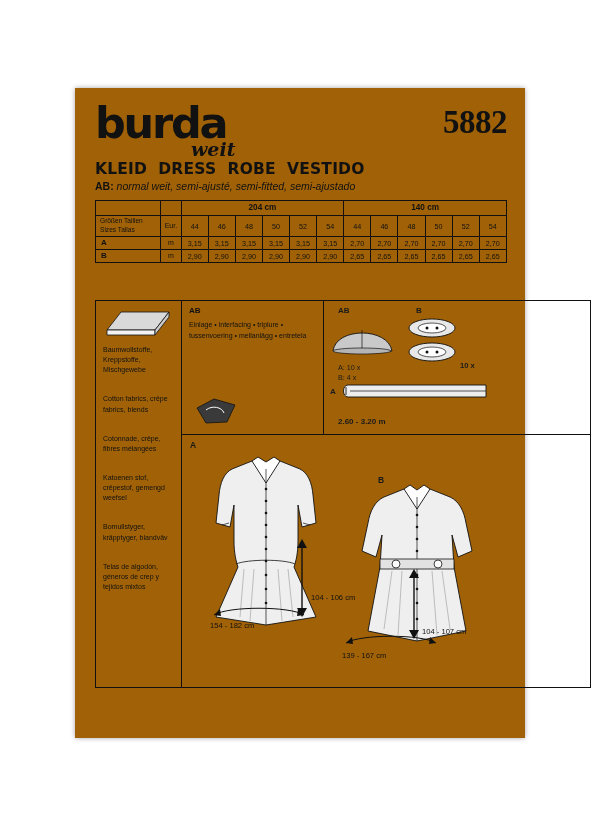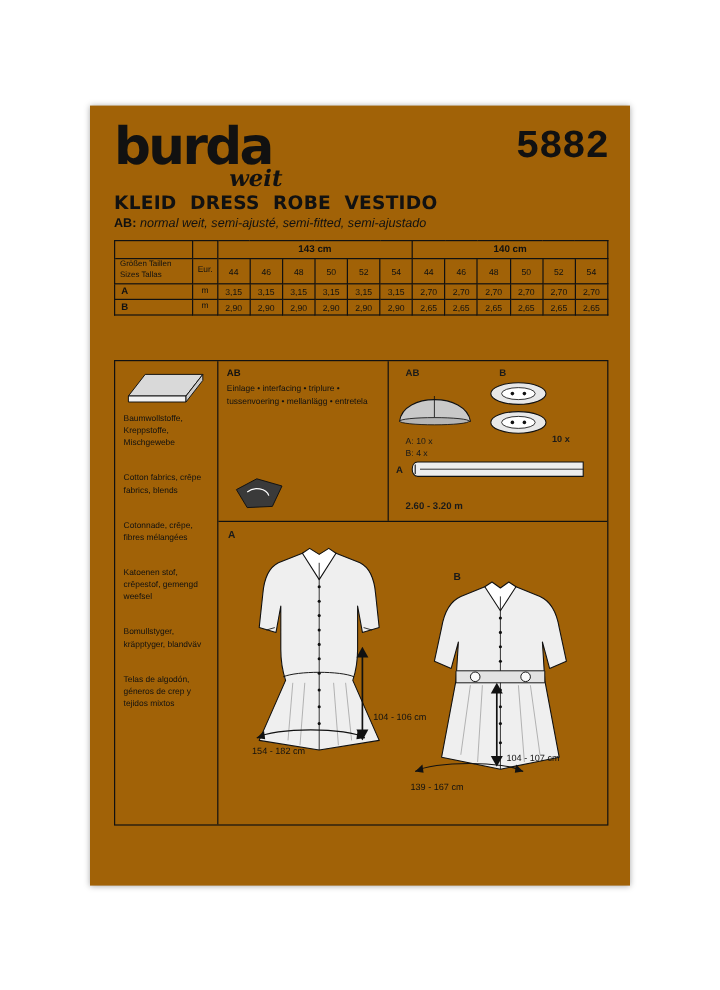--- a/index.html
+++ b/index.html
@@ -51,21 +51,21 @@
     font-family: "DejaVu Serif", serif;
     font-style: italic;
     font-weight: bold;
     font-size: 19px;
     color: #111;
   }
   .pattern-number {
     position: absolute;
     right: 0;
     top: 2px;
-    font-family: Liberation Mono, monospace;
+    font-family: Liberation Serif, serif;
     font-weight: bold;
     font-size: 33px;
     letter-spacing: -0.5px;
     color: #111;
   }
   
   .titles {
     position: absolute;
     left: 20px;
     top: 72px;
@@ -139,21 +139,21 @@
   .size-table .blank-top {
     border-left: 0.8px solid #111;
     border-top: 0.8px solid #111;
     border-bottom: none;
   }
   
   .frame {
     position: absolute;
     left: 20px;
     top: 212px;
-    width: 412px;
+    width: 496px;
     height: 388px;
     border: 0.9px solid #111;
     box-sizing: border-box;
   }
   .col-left {
     position: absolute;
     left: 0;
     top: 0;
     width: 86px;
     height: 100%;
@@ -322,21 +322,21 @@
       <b>AB:</b>
       <i>normal weit, semi-ajusté, semi-fitted, semi-ajustado</i>
     </div>
   </div>
 
   <table class="size-table">
     <tbody>
         <tr>
       <td class="lbl-cell blank-top" rowspan="1"></td>
       <td class="unit-cell blank-top"></td>
-      <td class="hdr-span" colspan="6">143 cm</td>
+      <td class="hdr-span" colspan="6">204 cm</td>
       <td class="hdr-span" colspan="6">140 cm</td>
     </tr>
     <tr>
       <td class="lbl-cell">Größen  Taillen
 Sizes   Tallas</td>
       <td class="unit-cell">Eur.</td>
       <td class="val">44</td>
       <td class="val">46</td>
       <td class="val">48</td>
       <td class="val">50</td>

